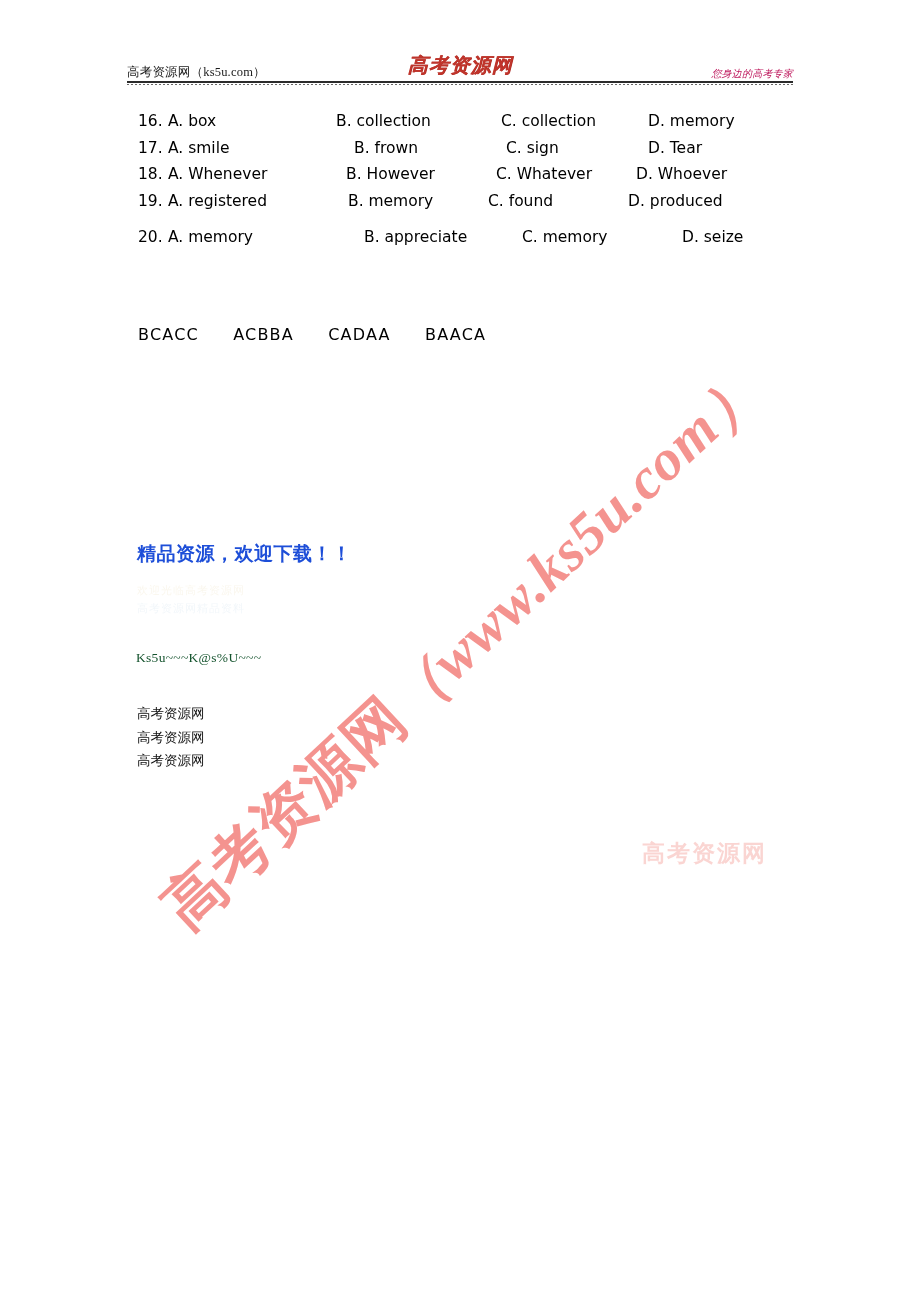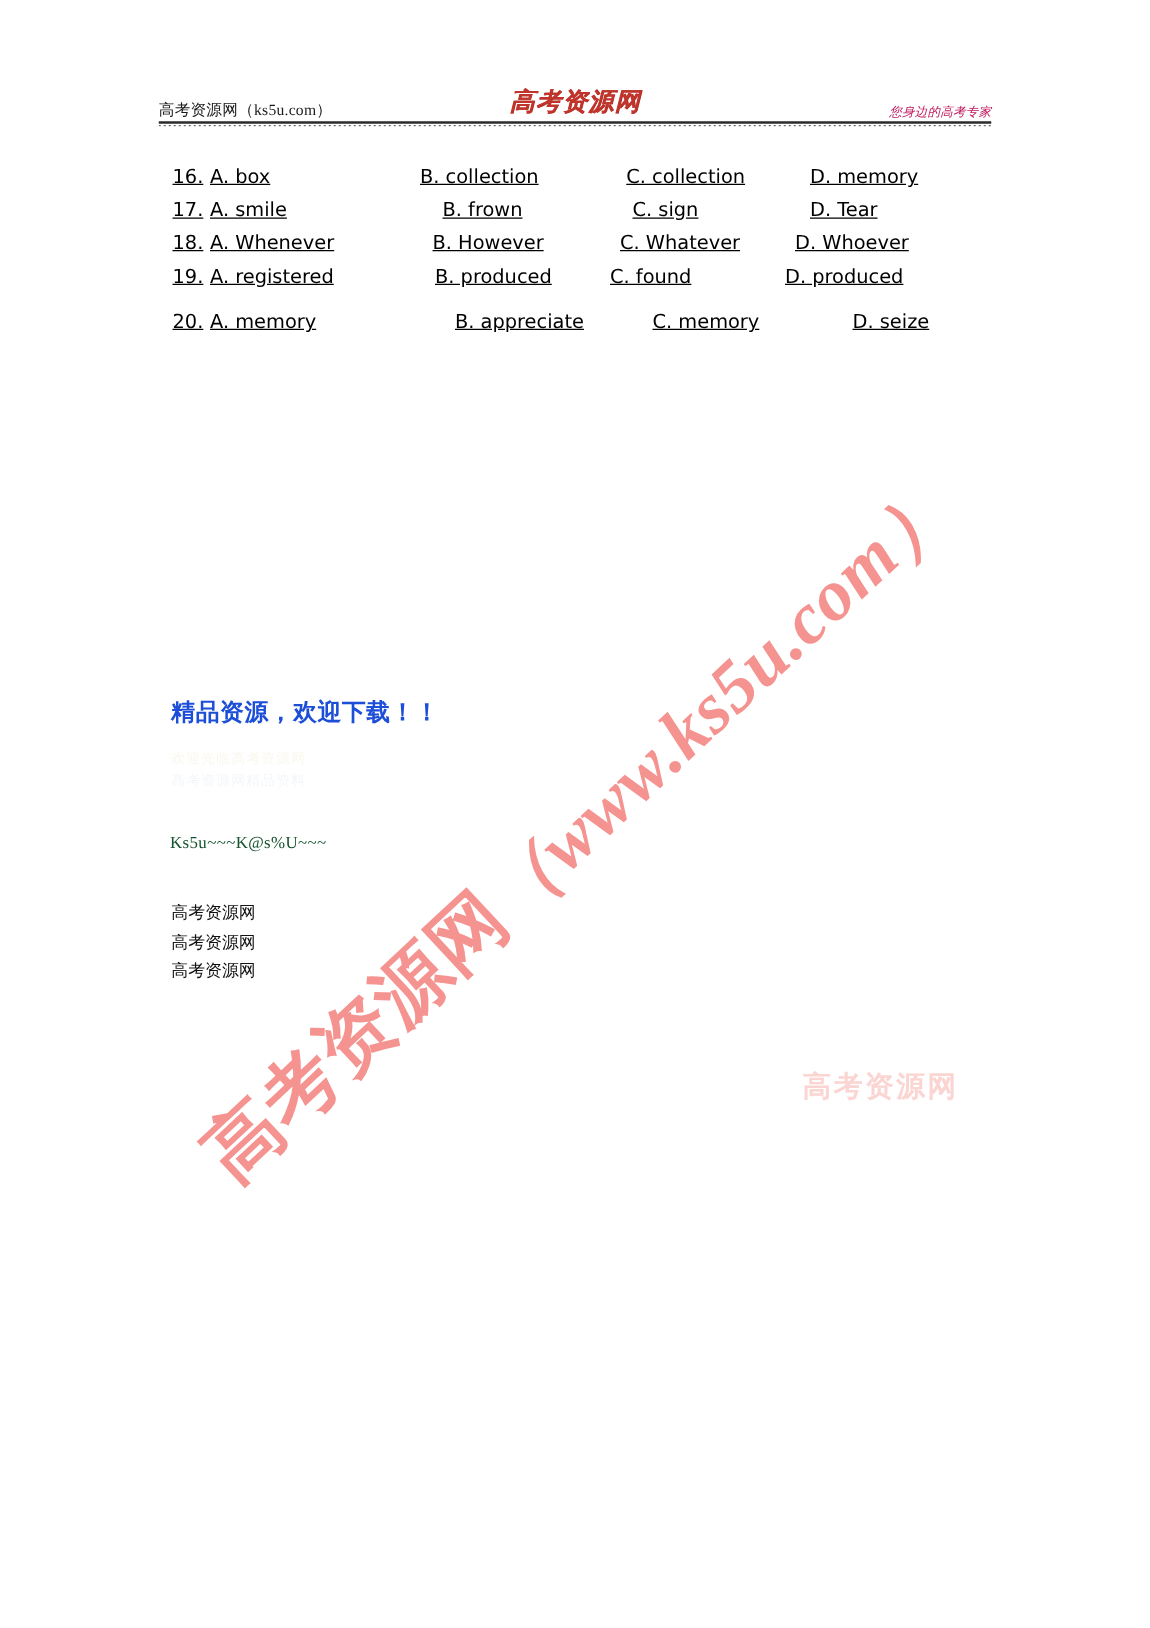--- a/index.html
+++ b/index.html
@@ -10,21 +10,21 @@
   }
   body {
     font-family: "Liberation Serif", "DejaVu Serif", serif;
     color: #000;
   }
 
   .page {
     position: relative;
     width: 920px;
     height: 984px;
-    margin: 16px auto;
+    margin: 0 auto;
     background: #ffffff;
     overflow: hidden;
   }
 
   
   .doc-header {
     position: absolute;
     left: 127px;
     top: 52px;
     width: 666px;
@@ -94,24 +94,23 @@
     position: absolute;
     left: 138px;
     top: 112px;
     width: 640px;
     font-family: "DejaVu Sans", "Liberation Sans", sans-serif;
     font-size: 15.5px;
     color: #000;
   }
   .q-row {
     display: flex;
-    align-items: center;
+    align-items: flex-start;
     height: 26.5px;
     white-space: nowrap;
-    text-decoration: underline;
   }
   .q-row.spaced { margin-top: 10px; }
 
   .q-num   { width: 30px; flex: 0 0 30px; }
   .opt     { display: inline-block; }
 
   
   .q-row .c-a { flex: 0 0 168px; }
   .q-row .c-b { flex: 0 0 165px; }
   .q-row .c-c { flex: 0 0 147px; }
@@ -304,35 +303,41 @@
       <span class="q-num">18.</span>
       <span class="opt c-a">A. Whenever</span>
       <span class="opt c-b">B. However</span>
       <span class="opt c-c">C. Whatever</span>
       <span class="opt c-d">D. Whoever</span>
     </div>
 
     <div class="q-row" data-row="19">
       <span class="q-num">19.</span>
       <span class="opt c-a">A. registered</span>
-      <span class="opt c-b">B. produced</span>
+      <span class="opt c-b">B. memory</span>
       <span class="opt c-c">C. found</span>
       <span class="opt c-d">D. produced</span>
     </div>
 
     <div class="q-row spaced" data-row="20">
       <span class="q-num">20.</span>
       <span class="opt c-a">A. memory</span>
       <span class="opt c-b">B. appreciate</span>
       <span class="opt c-c">C. memory</span>
       <span class="opt c-d">D. seize</span>
     </div>
 
   </div>
 
+  <div class="answer-key">
+    <span class="grp">BCACC</span>
+    <span class="grp">ACBBA</span>
+    <span class="grp">CADAA</span>
+    <span class="grp">BAACA</span>
+  </div>
 
   <div class="promo">精品资源，欢迎下载！！</div>
 
   <div class="faint-line l1">欢迎光临高考资源网</div>
   <div class="faint-line l2">高考资源网精品资料</div>
 
   <div class="kscode">Ks5u~~~K@s%U~~~</div>
 
   <div class="brand-lines">
     <div>高考资源网</div>

